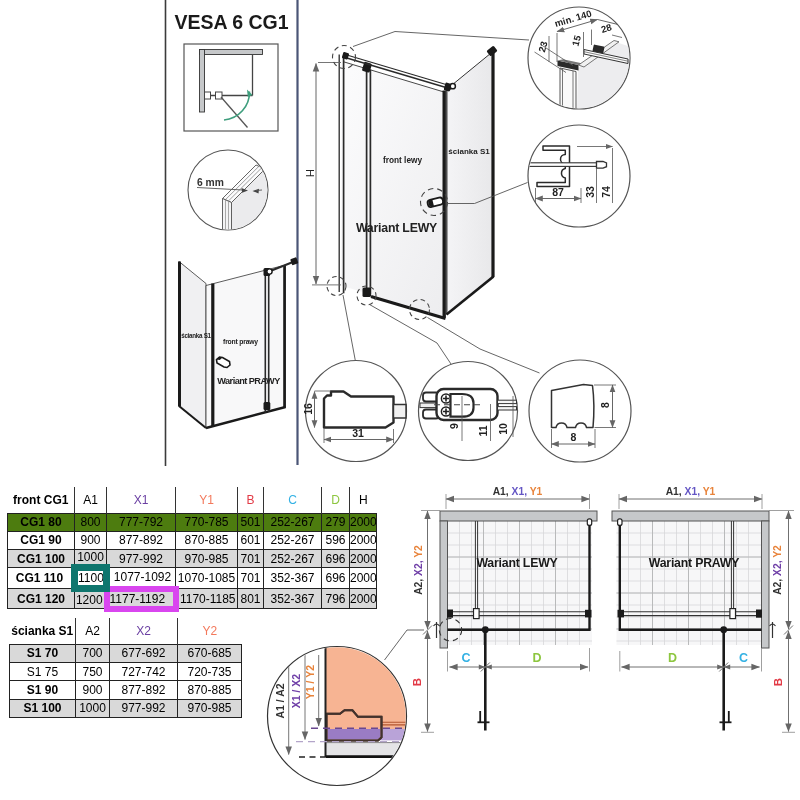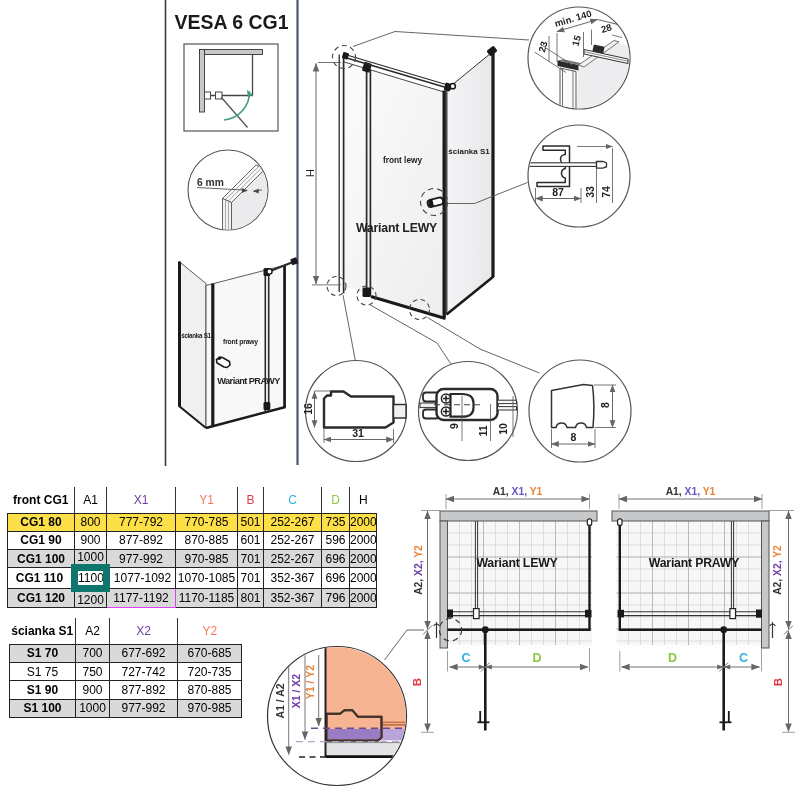--- a/index.html
+++ b/index.html
@@ -531,28 +531,28 @@
         <tr style="height:26px;">
   <td style="text-align:center;font-weight:bold;border-right:1px solid #333;">front CG1</td>
   <td style="text-align:center;border-right:1px solid #333;">A1</td>
   <td style="text-align:center;border-right:1px solid #333;color:#6a3fa2;">X1</td>
   <td style="text-align:center;border-right:1px solid #333;color:#f3795c;">Y1</td>
   <td style="text-align:center;border-right:1px solid #333;color:#e23a46;">B</td>
   <td style="text-align:center;border-right:1px solid #333;color:#33b1e4;">C</td>
   <td style="text-align:center;border-right:1px solid #333;color:#8dc63f;">D</td>
   <td style="text-align:center;">H</td>
 </tr>
-<tr style="height:18.3px;background:#fde047;">
+<tr style="height:18.3px;background:#4d7c0f;">
           <td style="border:1px solid #222;text-align:center;font-weight:bold;">CG1 80</td>
           <td style="border:1px solid #222;text-align:center;">800</td>
           <td style="border:1px solid #222;text-align:center;">777-792</td>
           <td style="border:1px solid #222;text-align:center;">770-785</td>
           <td style="border:1px solid #222;text-align:center;">501</td>
           <td style="border:1px solid #222;text-align:center;">252-267</td>
-          <td style="border:1px solid #222;text-align:center;">735</td>
+          <td style="border:1px solid #222;text-align:center;">279</td>
           <td style="border:1px solid #222;text-align:center;">2000</td>
         </tr>
 <tr style="height:18.3px;">
           <td style="border:1px solid #222;text-align:center;font-weight:bold;">CG1 90</td>
           <td style="border:1px solid #222;text-align:center;">900</td>
           <td style="border:1px solid #222;text-align:center;">877-892</td>
           <td style="border:1px solid #222;text-align:center;">870-885</td>
           <td style="border:1px solid #222;text-align:center;">601</td>
           <td style="border:1px solid #222;text-align:center;">252-267</td>
           <td style="border:1px solid #222;text-align:center;">596</td>
@@ -574,21 +574,21 @@
           <td style="border:1px solid #222;text-align:center;">1077-1092</td>
           <td style="border:1px solid #222;text-align:center;">1070-1085</td>
           <td style="border:1px solid #222;text-align:center;">701</td>
           <td style="border:1px solid #222;text-align:center;">352-367</td>
           <td style="border:1px solid #222;text-align:center;">696</td>
           <td style="border:1px solid #222;text-align:center;">2000</td>
         </tr>
 <tr style="height:18.3px;background:#d9d9d9;">
           <td style="border:1px solid #222;text-align:center;font-weight:bold;">CG1 120</td>
           <td style="border:1px solid #222;text-align:center;">1200</td>
-          <td style="border:1px solid #d946ef;text-align:center;">1177-1192</td>
+          <td style="border:6px solid #d946ef;text-align:left;">1177-1192</td>
           <td style="border:1px solid #222;text-align:center;">1170-1185</td>
           <td style="border:1px solid #222;text-align:center;">801</td>
           <td style="border:1px solid #222;text-align:center;">352-367</td>
           <td style="border:1px solid #222;text-align:center;">796</td>
           <td style="border:1px solid #222;text-align:center;">2000</td>
         </tr>
 </tbody>
     </table>
 
 <table style="position:absolute;left:9px;top:618px;font-size:12px;table-layout:fixed;width:232px;">

